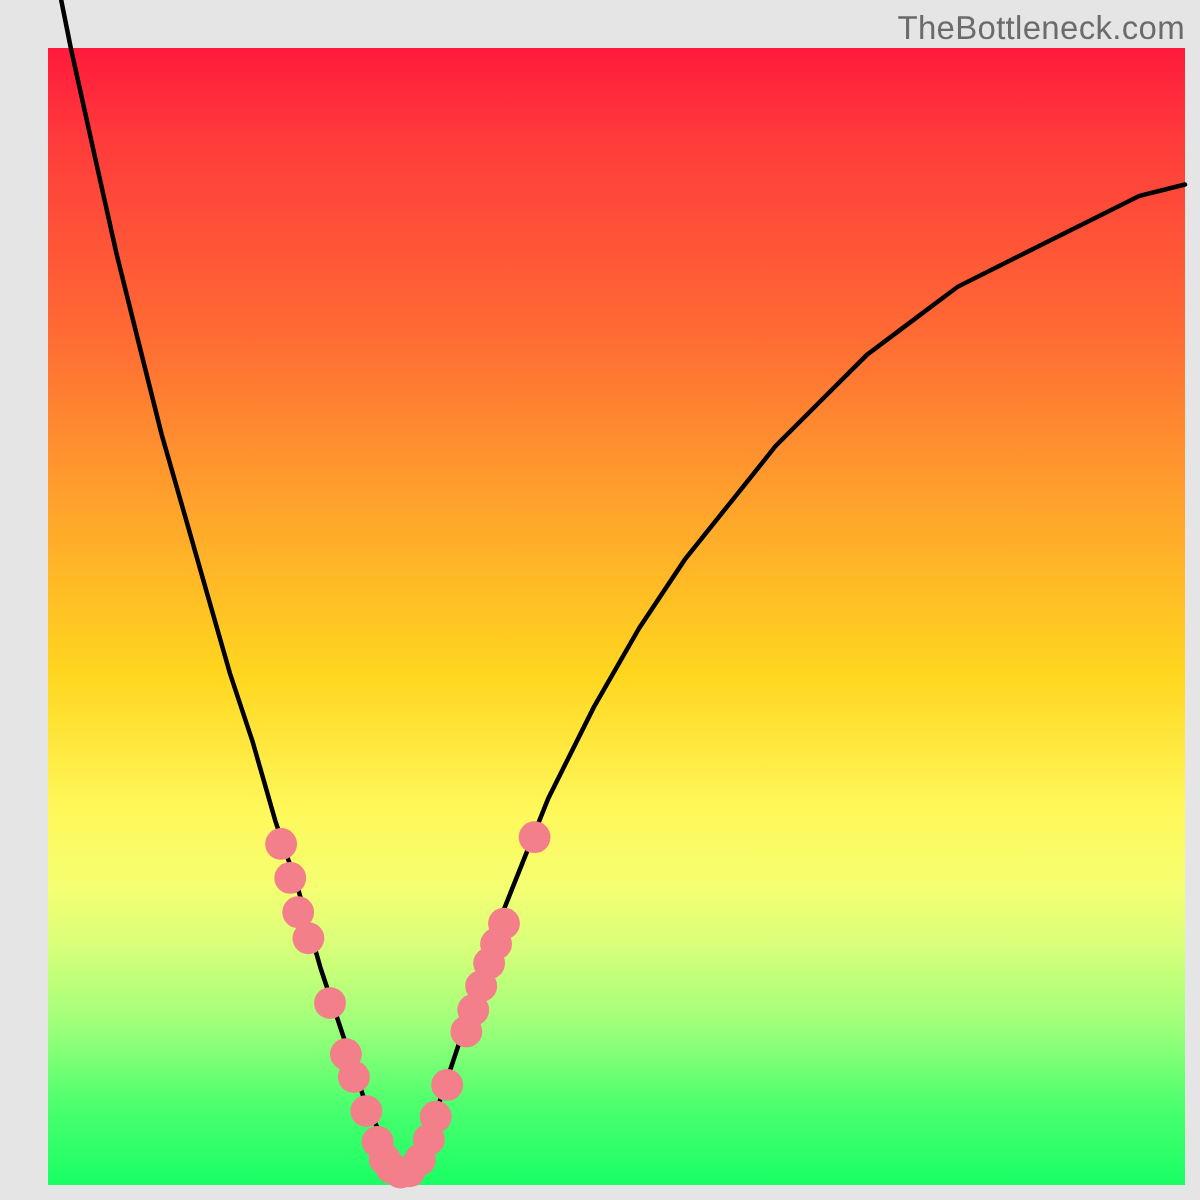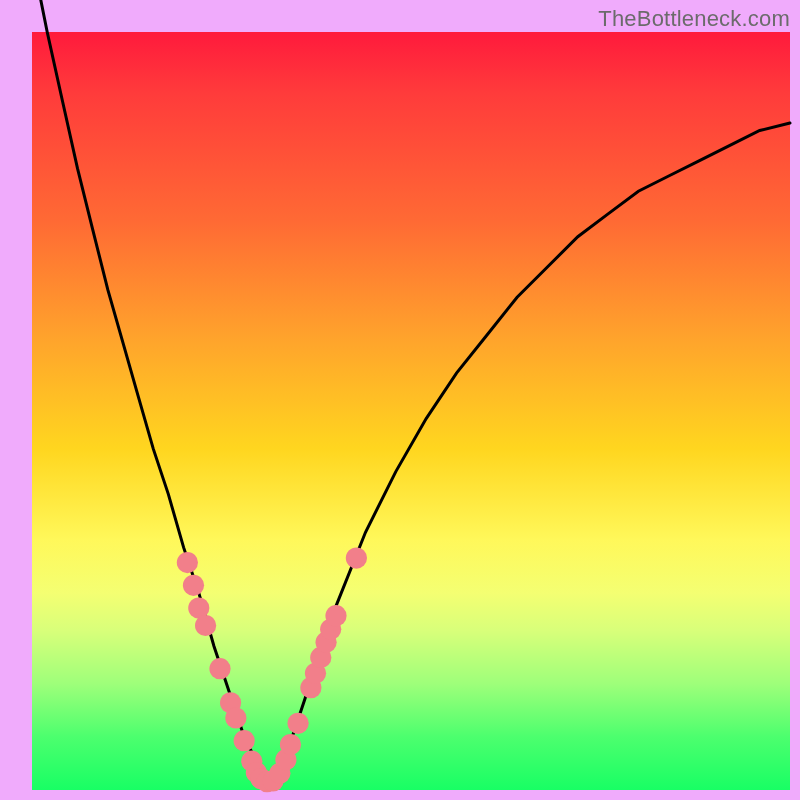--- a/index.html
+++ b/index.html
@@ -10,21 +10,21 @@
     overflow: hidden;
     background: #000;
     font-family: Arial, Helvetica, sans-serif;
   }
   .frame {
     position: absolute;
     left: 0;
     top: 0;
     width: 800px;
     height: 800px;
-    background: #f0abfc;
+    background: #e5e5e5;
   }
   .plot {
     position: absolute;
     left: 32px;
     top: 32px;
     width: 758px;
     height: 758px;
     
     background: linear-gradient(
       to bottom,

